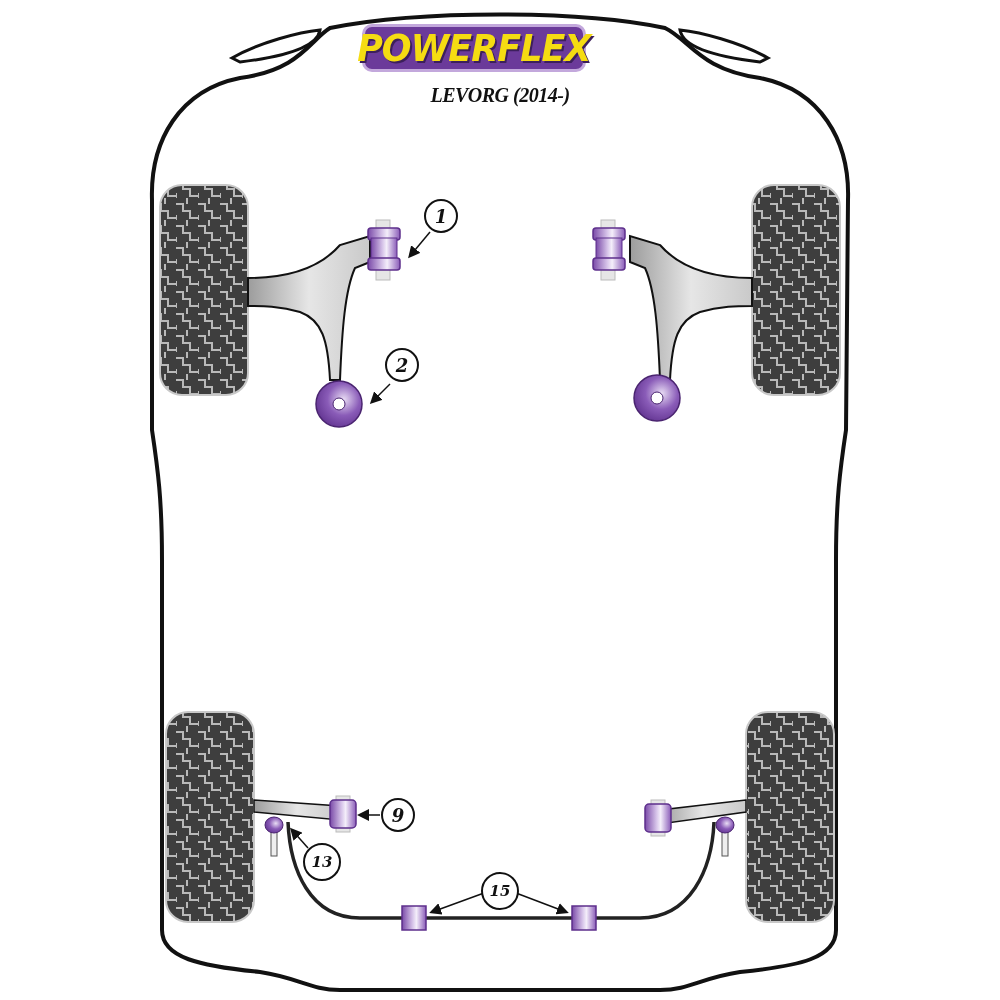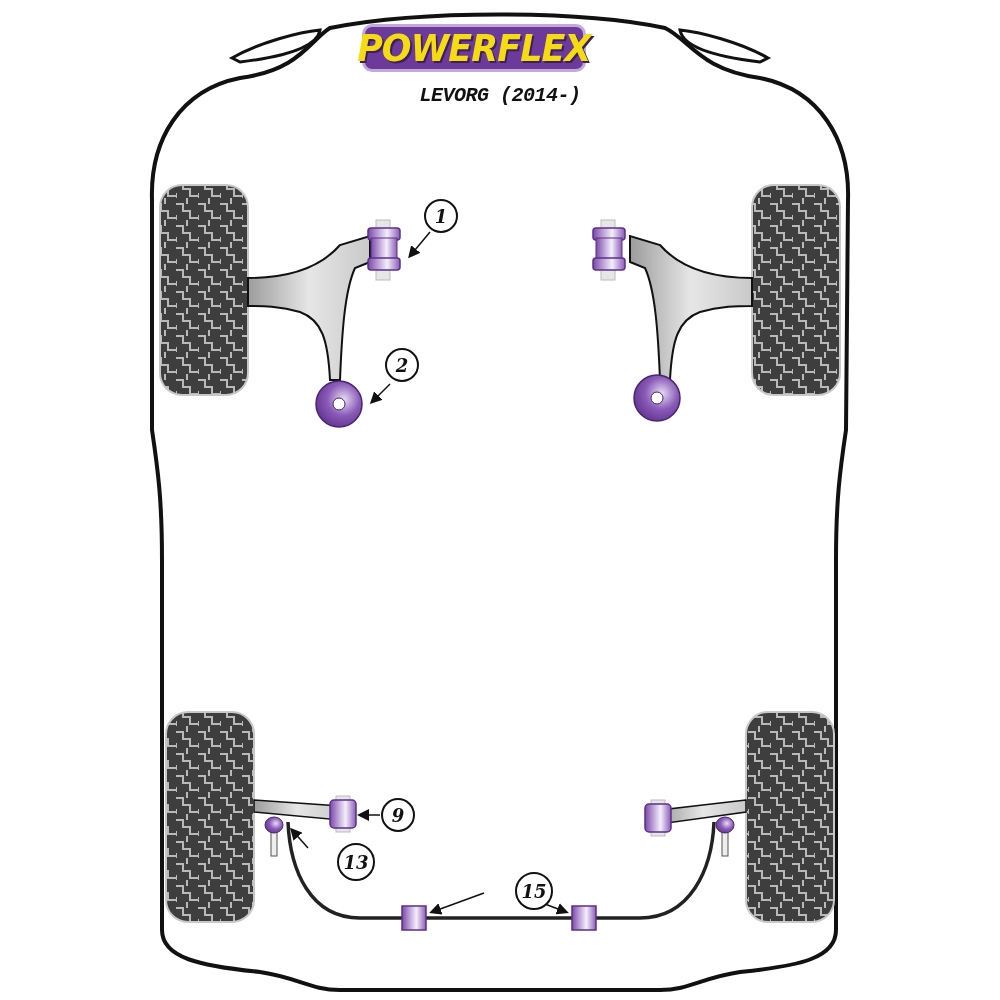--- a/index.html
+++ b/index.html
@@ -10,29 +10,29 @@
     background:#6b3a9a; border:3px solid #c3a8dc; border-radius:10px; box-sizing:border-box;
     display:flex; align-items:center; justify-content:center;
   }
   .logo span {
     font-family:"DejaVu Sans", sans-serif; font-weight:bold; font-style:italic;
     font-size:38px; letter-spacing:-1px; color:#f5dc12;
     text-shadow: 2px 2px 0 #3c1f5c; transform:scaleX(0.92);
   }
   .model {
     position:absolute; left:400px; top:84px; width:200px; text-align:center;
-    font-family:Liberation Mono, monospace; font-weight:bold; font-style:italic;
+    font-family:Liberation Serif, serif; font-weight:bold; font-style:italic;
     font-size:20px; color:#111; letter-spacing:-0.5px;
   }
   .callout {
     position:absolute; width:34px; height:34px; border:2px solid #111; border-radius:50%;
     background:#fff; box-sizing:border-box; display:flex; align-items:center; justify-content:center;
     font-family:"DejaVu Serif", serif; font-weight:bold; font-style:italic; font-size:18px; color:#111;
   }
-  .callout.big { width:38px; height:38px; font-size:18px;margin-left:34px; }
+  .callout.big { width:38px; height:38px; font-size:15px; }
 </style>
 </head>
 <body>
 
 <svg width="1000" height="1000" viewBox="0 0 1000 1000">
   <defs>
     <pattern id="tread" width="22" height="22" patternUnits="userSpaceOnUse">
       <rect width="22" height="22" fill="#3e3e3e"></rect>
       <path d="M0 6 H7 V13 H14 V20 H22" stroke="#b9b9b9" stroke-width="2" fill="none"></path>
       <path d="M11 0 V6" stroke="#b9b9b9" stroke-width="2"></path>

